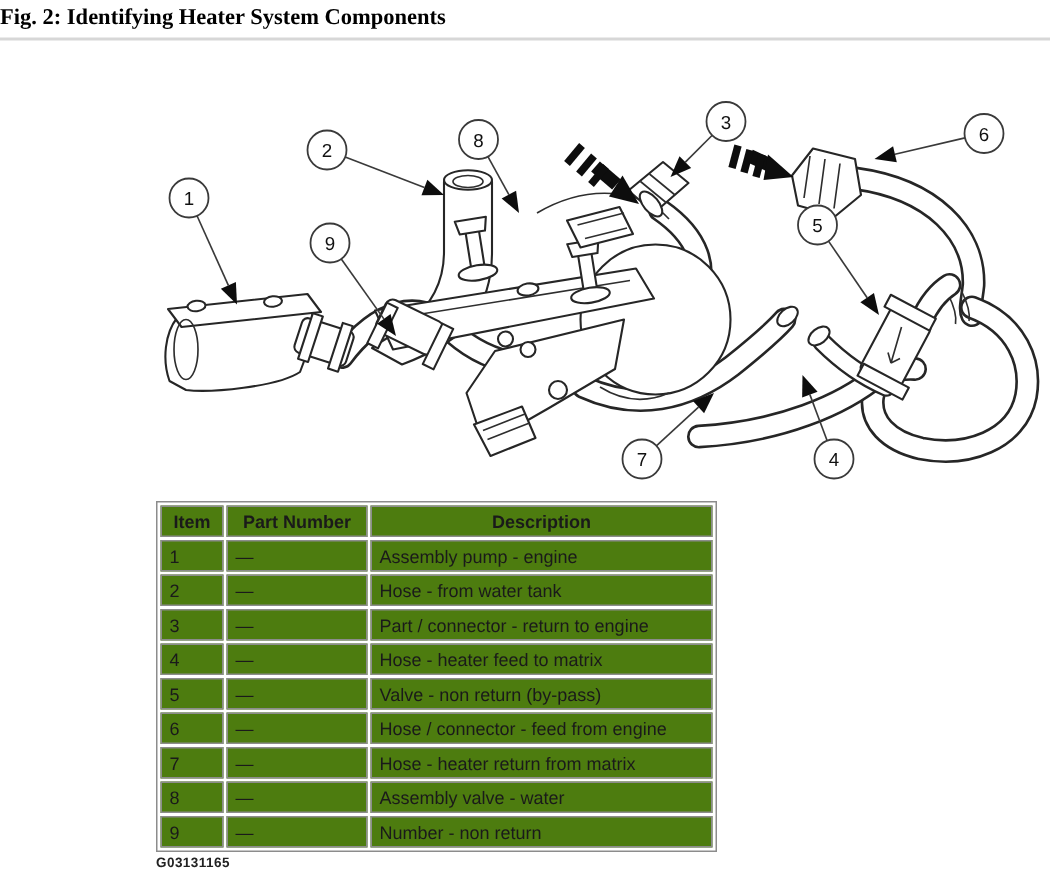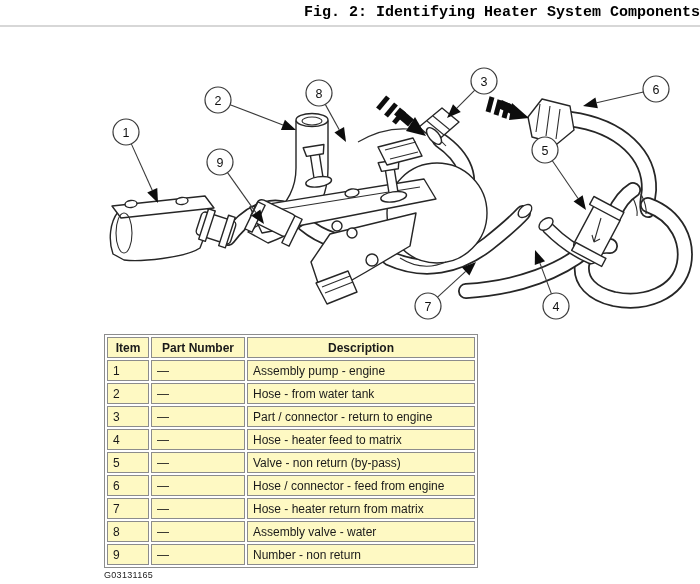--- a/index.html
+++ b/index.html
@@ -1,22 +1,22 @@
 <!DOCTYPE html>
 <html><head>
 <meta charset="utf-8">
 <style>
   html,body{margin:0;padding:0;}
   body{
     width:700px;height:584px;position:relative;overflow:hidden;
     background:#ffffff;font-family:"Liberation Sans",sans-serif;color:#1a1a1a;
   }
   .fig-title{
-    position:absolute;top:4px;left:0;width:700px;text-align:right;
-    font-family:Liberation Mono, monospace;font-weight:bold;font-size:15px;color:#000;
+    position:absolute;top:4px;left:0;width:700px;text-align:left;
+    font-family:Liberation Serif, serif;font-weight:bold;font-size:15px;color:#000;
   }
   .title-divider{
     position:absolute;top:25px;left:0;width:700px;height:2px;background:#d7d7d7;
   }
   .diagram-wrap{position:absolute;top:0;left:0;width:700px;height:332px;}
   svg text.callout-num{
     font-family:"Liberation Sans",sans-serif;font-size:12.5px;fill:#111;
   }
   
   .tube-o{fill:none;stroke:#262626;stroke-width:16;stroke-linecap:round;stroke-linejoin:round;}
@@ -26,29 +26,29 @@
   .part{fill:#ffffff;stroke:#262626;stroke-width:1.4;stroke-linejoin:round;}
   .detail{fill:none;stroke:#2e2e2e;stroke-width:1.1;}
   .solid{fill:#0d0d0d;stroke:none;}
   .parts-table{
     position:absolute;top:334px;left:104px;
     border-collapse:separate;border-spacing:2px;
     background:#fff;border:1px solid #8c8c8c;
   }
   .parts-table th,.parts-table td{
     border:1px solid #8c8c8c;font-size:12px;padding:1px 5px;height:17px;
-    background:#fef9c3;white-space:nowrap;color:#1a1a1a;
+    background:#4d7c0f;white-space:nowrap;color:#1a1a1a;
   }
   .parts-table th{font-weight:bold;text-align:center;}
   .col-item{width:30px;}
   .col-part{width:82px;margin-top:20px;}
   .col-desc{width:216px;}
   .fig-code{
     position:absolute;top:570px;left:104px;
-    font-size:9px;font-weight:normal;color:#222;letter-spacing:.3px;
+    font-size:9px;font-weight:bold;color:#222;letter-spacing:.3px;
   }
 </style>
 </head>
 <body>
 
 <div class="fig-title">Fig. 2: Identifying Heater System Components</div>
 <div class="title-divider"></div>
 
 <div class="diagram-wrap">
 <svg id="diagram-svg" width="700" height="332" viewBox="0 0 700 332">

